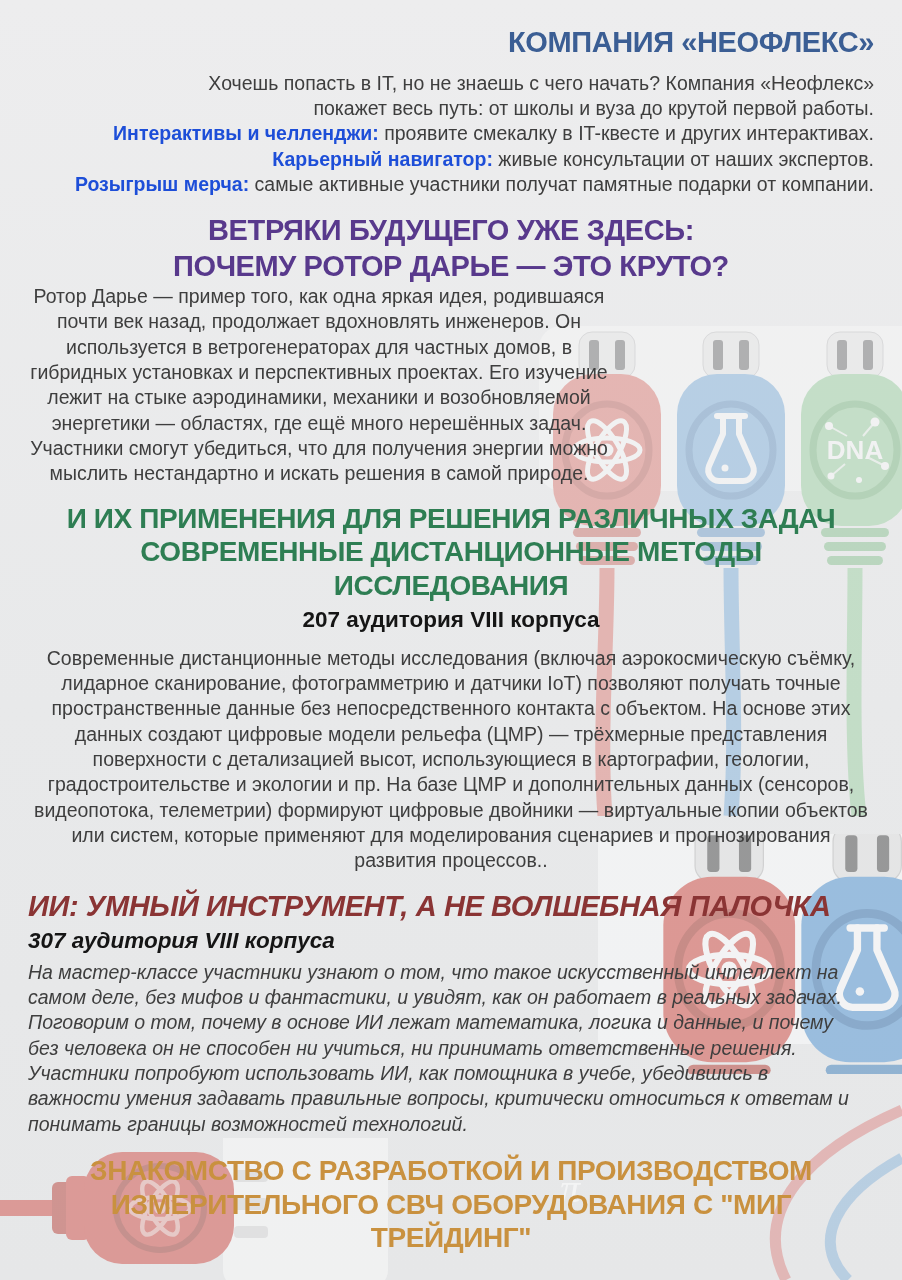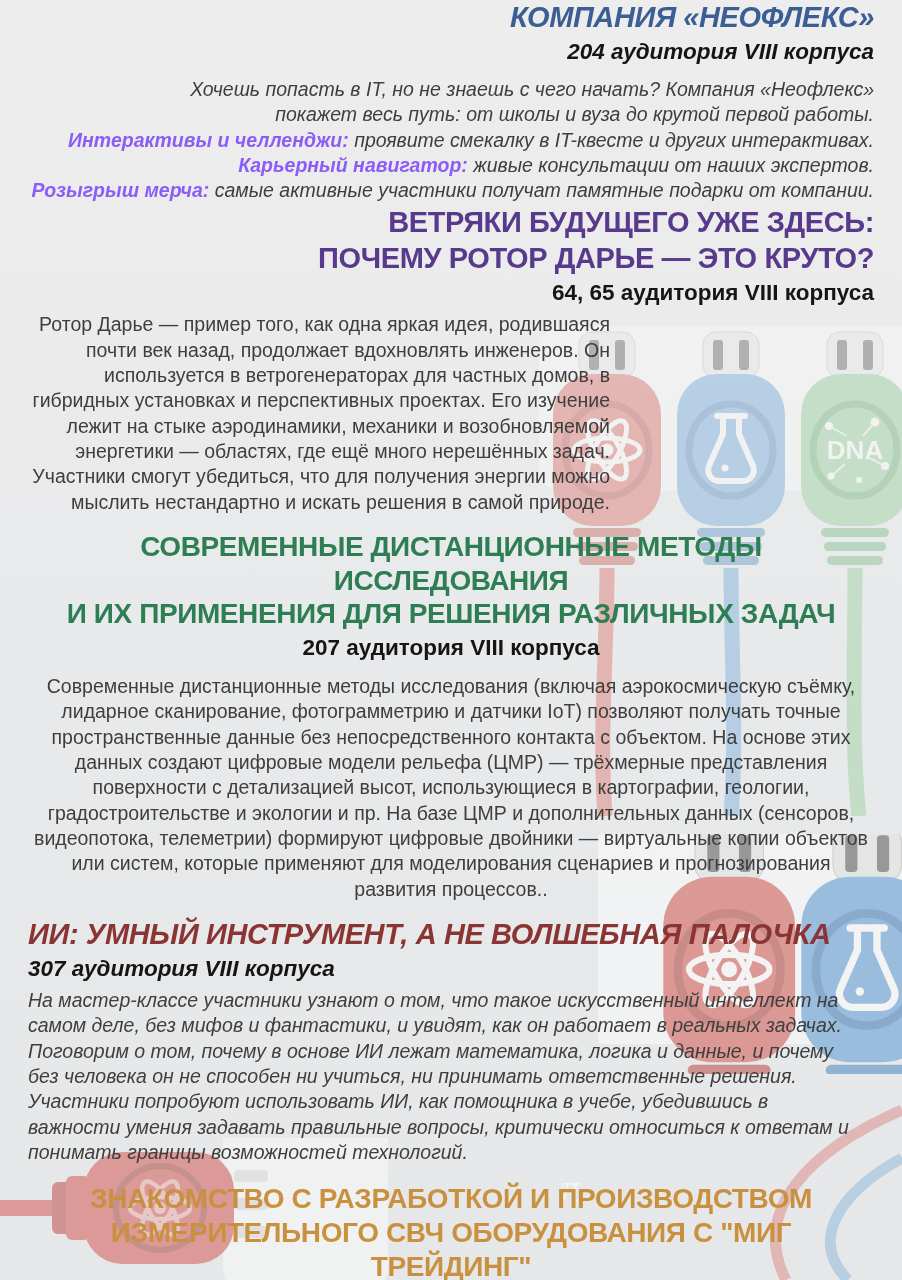--- a/index.html
+++ b/index.html
@@ -9,25 +9,25 @@
     font-family:"Liberation Sans",sans-serif;
     position:relative;
   }
   .decor{position:absolute;pointer-events:none;z-index:0;}
   .content{position:relative;z-index:1;padding:0 28px;box-sizing:border-box;width:902px;}
   .sec{margin:0;}
   .title{font-weight:bold;font-size:28px;line-height:1.2;letter-spacing:-0.4px;margin:0;}
   .title span{display:block;}
   .room{font-weight:bold;font-size:22.5px;color:#151515;line-height:1.25;margin:3px 0 5px;}
   .sec p{margin:0;font-size:19.5px;line-height:1.3;color:#3e3e3e;}
-  .sec p b{color:#8b5cf6;}
-  .sec1{text-align:right;font-style:italic;}
+  .sec p b{color:#1d4ed8;}
+  .sec1{padding-top:25px;text-align:right;}
   .sec1 .title{color:#3b5e94;font-size:29px;}
   .sec1 p.wrapfirst{max-width:735px;margin-left:auto;margin-top:11px;}
-  .sec2{text-align:right;}
+  .sec2{margin-top:14px;text-align:center;}
   .sec2 .title{color:#58398c;font-size:29px;line-height:1.25;}
   .sec2 .body{max-width:582px;}
   .sec3{margin-top:15px;text-align:center;}
   .sec3 .title{color:#2e7e53;}
   .sec3 .room{text-align:center;}
   .sec3 .body{max-width:846px;margin:12px auto;}
   .sec4{margin-top:15px;text-align:left;font-style:italic;}
   .sec4 .title{color:#8a3434;font-size:29px;}
   .sec4 .body{max-width:828px;}
   .sec5{margin-top:17px;text-align:center;}
@@ -162,40 +162,38 @@
 <svg class="decor" style="left:540px;top:1160px;opacity:.55;" width="60" height="60" viewBox="0 0 60 60">
   <text x="30" y="42" text-anchor="middle" font-size="40" font-style="italic" fill="#ffffff" font-family="Liberation Serif, serif">π</text>
 </svg>
 
 <div class="content">
 
   <section class="sec sec1">
     <h2 class="title">
       <span>КОМПАНИЯ «НЕОФЛЕКС»</span>
     </h2>
-    <div class="room">204 аудитория VIII корпуса</div>
     <p class="wrapfirst"><b></b><span>Хочешь попасть в IT, но не знаешь с чего начать? Компания «Неофлекс» покажет весь путь: от школы и вуза до крутой первой работы.</span></p>
     <p><b>Интерактивы и челленджи:</b><span> проявите смекалку в IT-квесте и других интерактивах.</span></p>
     <p><b>Карьерный навигатор:</b><span> живые консультации от наших экспертов.</span></p>
     <p><b>Розыгрыш мерча:</b><span> самые активные участники получат памятные подарки от компании.</span></p>
   </section>
 
   <section class="sec sec2">
     <h2 class="title">
       <span>ВЕТРЯКИ БУДУЩЕГО УЖЕ ЗДЕСЬ:</span>
       <span>ПОЧЕМУ РОТОР ДАРЬЕ — ЭТО КРУТО?</span>
     </h2>
-    <div class="room">64, 65 аудитория VIII корпуса</div>
     <p class="body"><b></b><span>Ротор Дарье — пример того, как одна яркая идея, родившаяся почти век назад, продолжает вдохновлять инженеров. Он используется в ветрогенераторах для частных домов, в гибридных установках и перспективных проектах. Его изучение лежит на стыке аэродинамики, механики и возобновляемой энергетики — областях, где ещё много нерешённых задач. Участники смогут убедиться, что для получения энергии можно мыслить нестандартно и искать решения в самой природе.</span></p>
   </section>
 
   <section class="sec sec3">
     <h2 class="title">
+      <span>И ИХ ПРИМЕНЕНИЯ ДЛЯ РЕШЕНИЯ РАЗЛИЧНЫХ ЗАДАЧ</span>
       <span>СОВРЕМЕННЫЕ ДИСТАНЦИОННЫЕ МЕТОДЫ ИССЛЕДОВАНИЯ</span>
-      <span>И ИХ ПРИМЕНЕНИЯ ДЛЯ РЕШЕНИЯ РАЗЛИЧНЫХ ЗАДАЧ</span>
     </h2>
     <div class="room">207 аудитория VIII корпуса</div>
     <p class="body"><b></b><span>Современные дистанционные методы исследования (включая аэрокосмическую съёмку, лидарное сканирование, фотограмметрию и датчики IoT) позволяют получать точные пространственные данные без непосредственного контакта с объектом. На основе этих данных создают цифровые модели рельефа (ЦМР) — трёхмерные представления поверхности с детализацией высот, использующиеся в картографии, геологии, градостроительстве и экологии и пр. На базе ЦМР и дополнительных данных (сенсоров, видеопотока, телеметрии) формируют цифровые двойники — виртуальные копии объектов или систем, которые применяют для моделирования сценариев и прогнозирования развития процессов..</span></p>
   </section>
 
   <section class="sec sec4">
     <h2 class="title">
       <span>ИИ: УМНЫЙ ИНСТРУМЕНТ, А НЕ ВОЛШЕБНАЯ ПАЛОЧКА</span>
     </h2>
     <div class="room">307 аудитория VIII корпуса</div>

